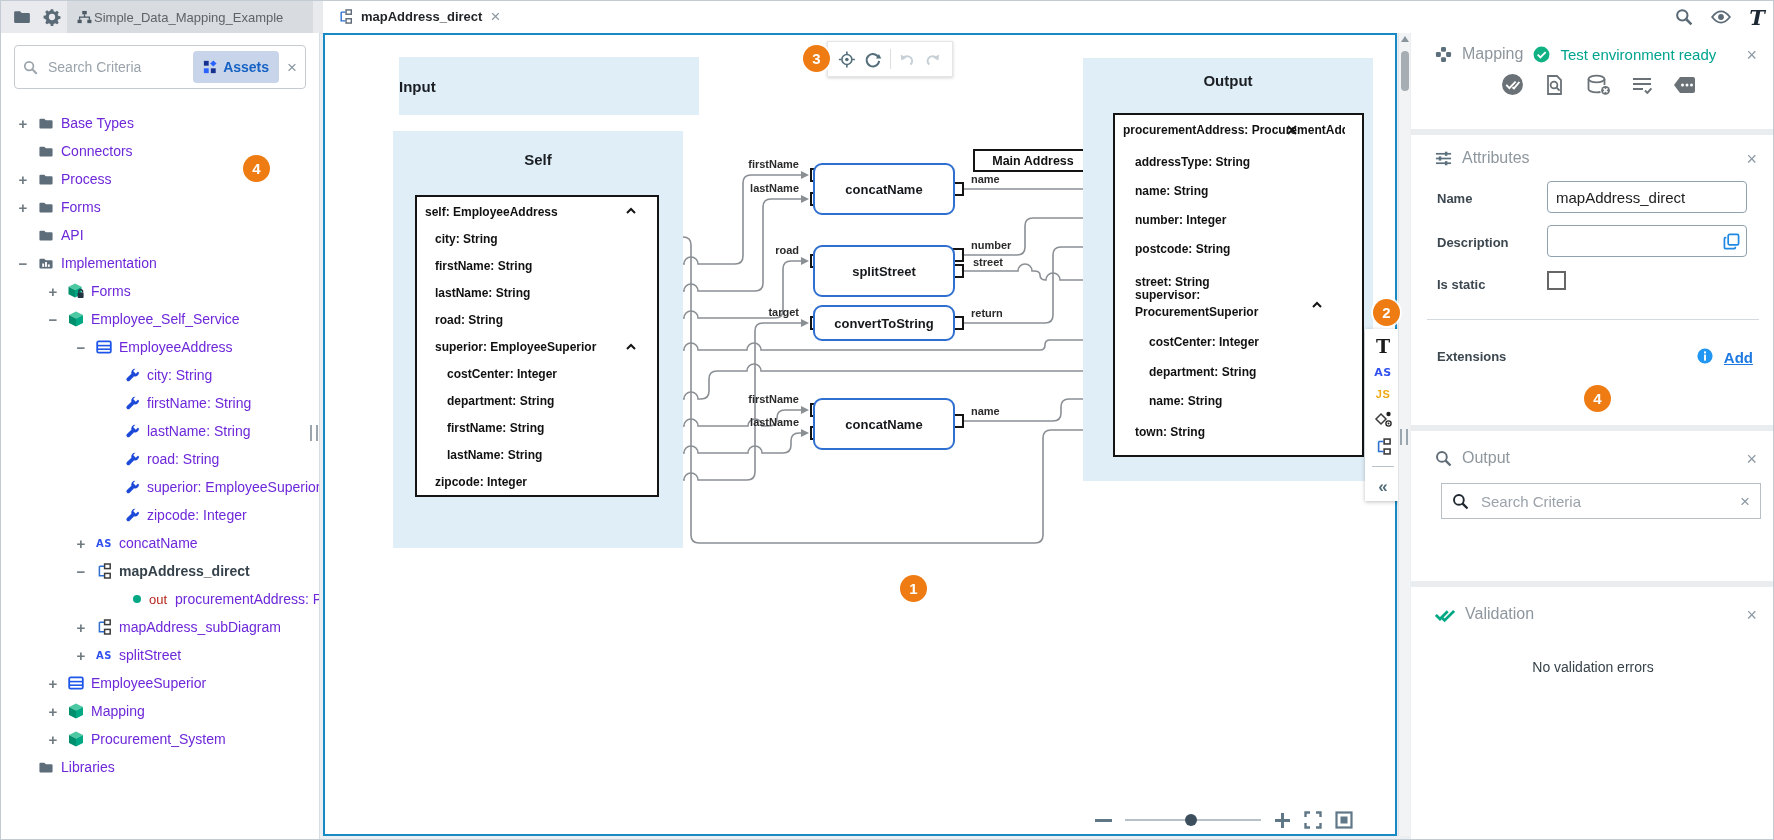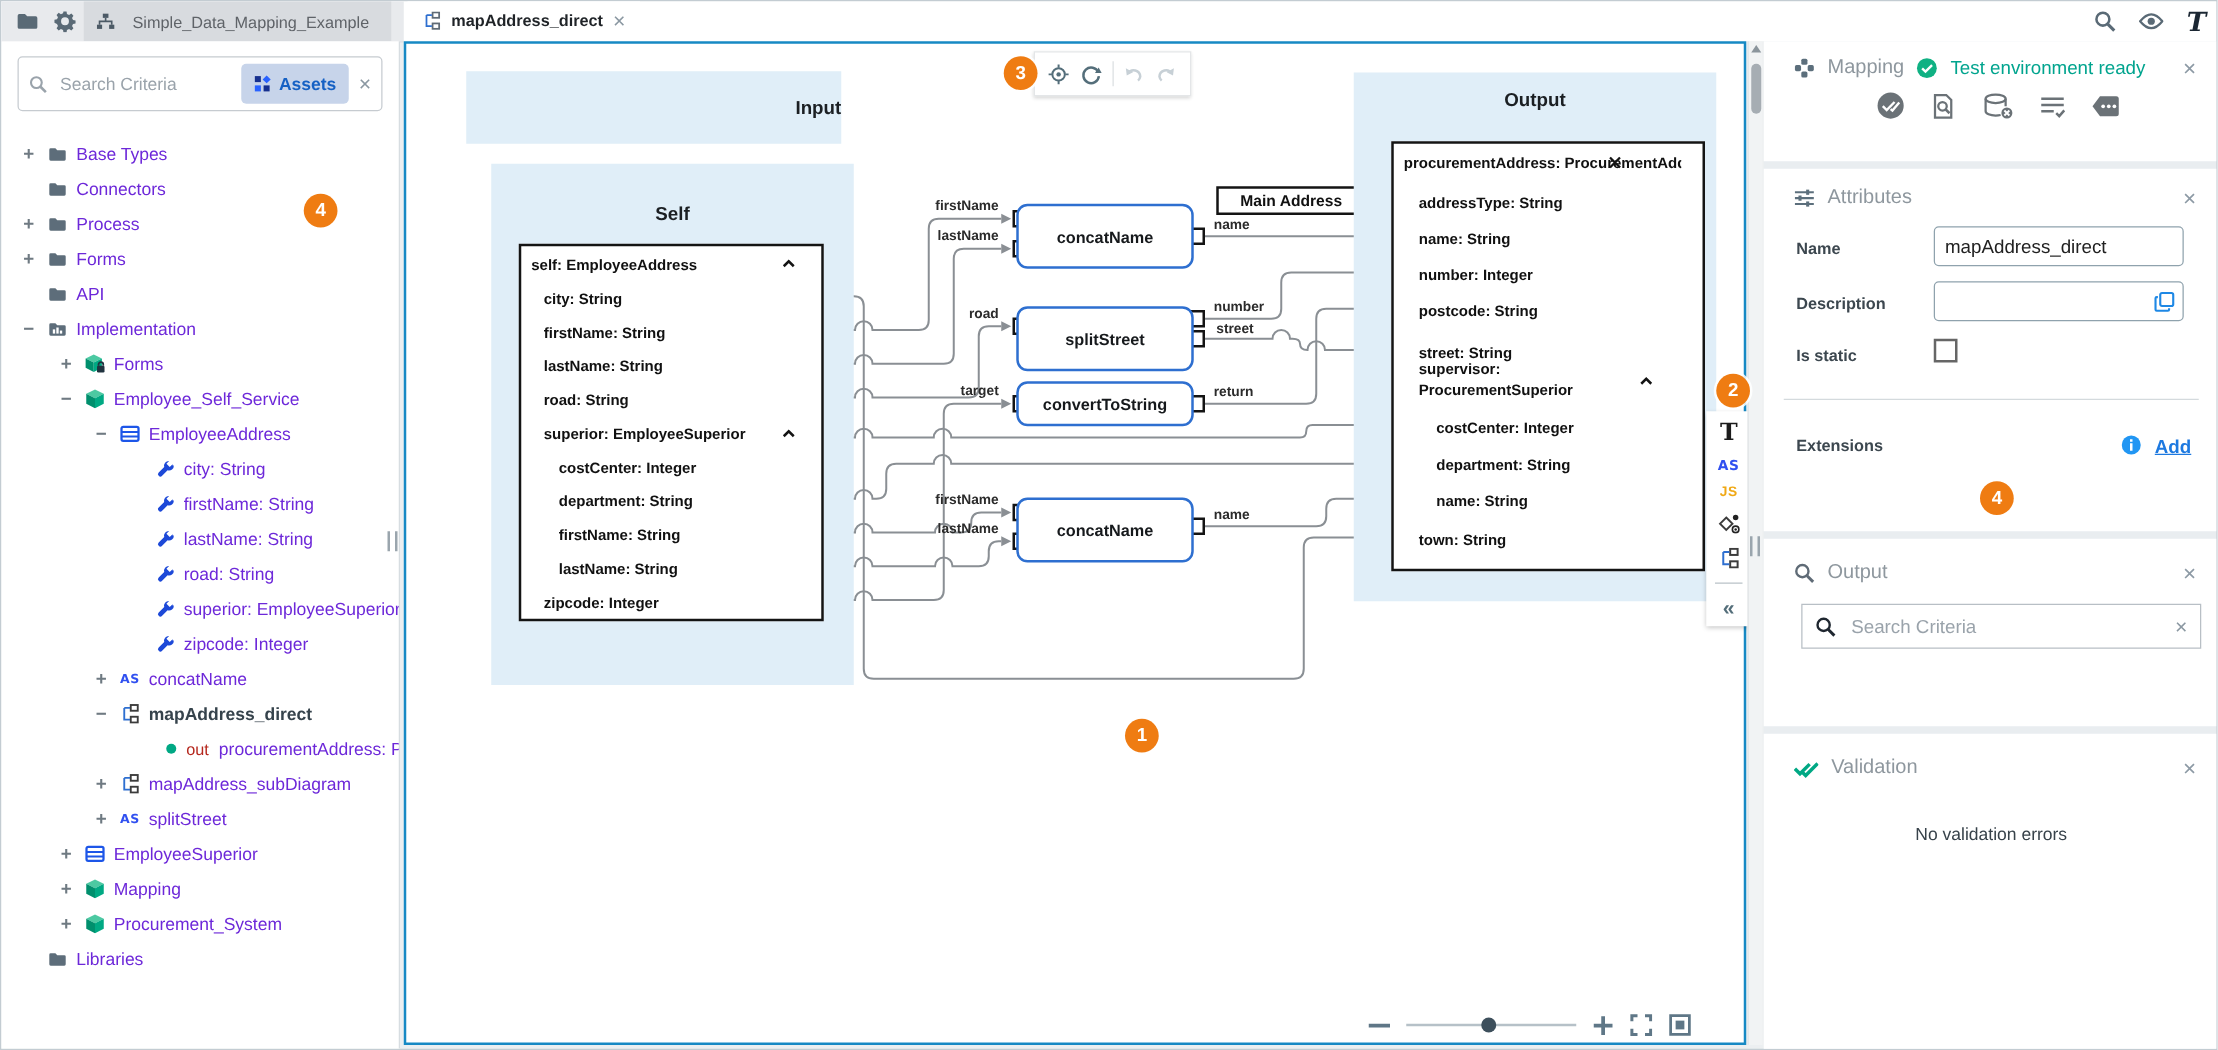--- a/index.html
+++ b/index.html
@@ -1,21 +1,21 @@
 <!DOCTYPE html>
 <html><head>
 <meta charset="utf-8">
 <style>
   html,body{margin:0;padding:0;background:#dfe3e6;font-family:"Liberation Sans","DejaVu Sans",sans-serif;}
   #root{position:relative;width:1774px;height:840px;background:#eceff1;overflow:hidden;border:1px solid #c3ccd2;box-sizing:border-box;}
   
   #topbar{position:absolute;left:0;top:0;width:1774px;height:32px;background:#fff;}
   #topbar-left{position:absolute;left:0;top:0;width:322px;height:32px;background:#e8eaed;border-bottom:1px solid #dde1e4;}
   .tb-icon{position:absolute;top:7px;width:18px;height:18px;color:#5a6a76;cursor:pointer;}
-  #project-tab{position:absolute;left:66px;top:0;height:32px;width:246px;background:#d8dbdf;display:flex;align-items:center;gap:14px;padding:0 10px;box-sizing:border-box;cursor:pointer;}
+  #project-tab{position:absolute;left:66px;top:0;height:32px;width:246px;background:#d8dbdf;display:flex;align-items:center;gap:2px;padding:0 10px;box-sizing:border-box;cursor:pointer;}
   #project-tab span{font-size:13px;color:#5f6368;white-space:nowrap;overflow:hidden;}
   #editor-tab{position:absolute;left:325px;top:0;height:31px;display:flex;align-items:center;gap:8px;padding:0 12px;background:#fff;cursor:pointer;}
   #editor-tab .ttl{font-size:13px;font-weight:bold;color:#1f2327;}
   .xbtn{color:#8b98a2;font-size:17px;line-height:1;cursor:pointer;font-weight:400;}
   #top-right{position:absolute;right:10px;top:0;height:32px;display:flex;align-items:center;gap:18px;}
   
   #left-panel{position:absolute;left:0;top:32px;width:319px;height:806px;background:#fff;border-right:1px solid #d7dde1;box-sizing:border-box;}
   #searchbox{position:absolute;left:13px;top:12px;width:292px;height:44px;border:1px solid #c6cbd0;border-radius:4px;display:flex;align-items:center;padding:0 8px;box-sizing:border-box;gap:8px;}
   #searchbox input{border:none;outline:none;flex:1;font-size:14px;color:#444;min-width:10px;font-family:inherit;}
   #searchbox input::placeholder{color:#9aa3ab;}
@@ -578,26 +578,26 @@
         <text x="474" y="368" text-anchor="end">firstName</text>
         <text x="474" y="391" text-anchor="end">lastName</text>
         <text x="646" y="148">name</text>
         <text x="646" y="214">number</text>
         <text x="648" y="231">street</text>
         <text x="646" y="282">return</text>
         <text x="646" y="380">name</text>
       </g>
     </svg>
 
-    <div class="bluebox" style="left:48px;top:22px;width:300px;height:58px;display:flex;align-items:center;justify-content:flex-end;">
+    <div class="bluebox" style="left:74px;top:22px;width:300px;height:58px;display:flex;align-items:center;justify-content:flex-start;">
       <div class="sec-title">Input</div>
     </div>
 
     <div class="bluebox" style="left:68px;top:96px;width:290px;height:417px;">
-      <div class="sec-title" style="margin-top:32px;">Self</div>
+      <div class="sec-title" style="margin-top:20px;">Self</div>
     </div>
 
     <div id="self-box" style="left:90px;top:160px;width:240px;height:298px;">
       <div class="brow" style="top:2px;padding-left:8px;">self: EmployeeAddress</div>
       <svg class="caret" style="left:208px;top:10px;" width="12" height="8">
           <use href="#i-chevup"></use>
         </svg>
       <div class="brow" style="top:29px;padding-left:18px;">city: String</div>
       <div class="brow" style="top:56px;padding-left:18px;">firstName: String</div>
       <div class="brow" style="top:83px;padding-left:18px;">lastName: String</div>

